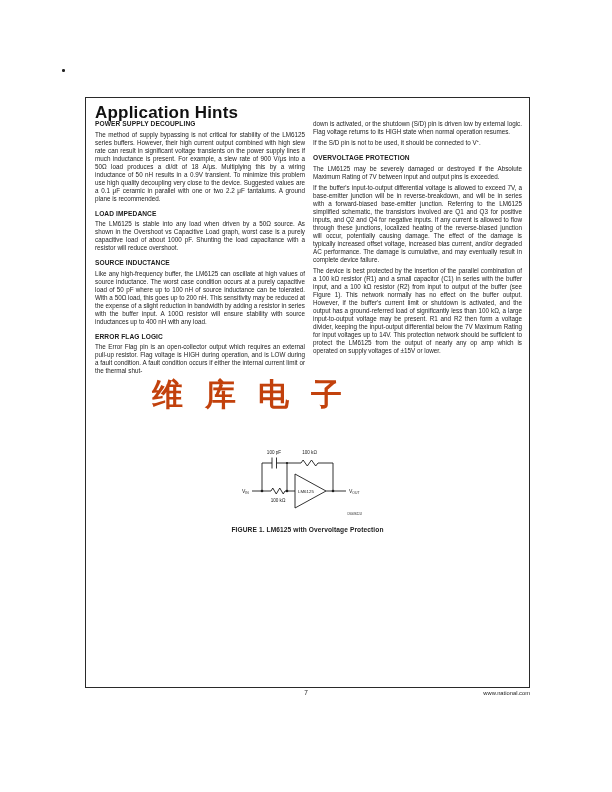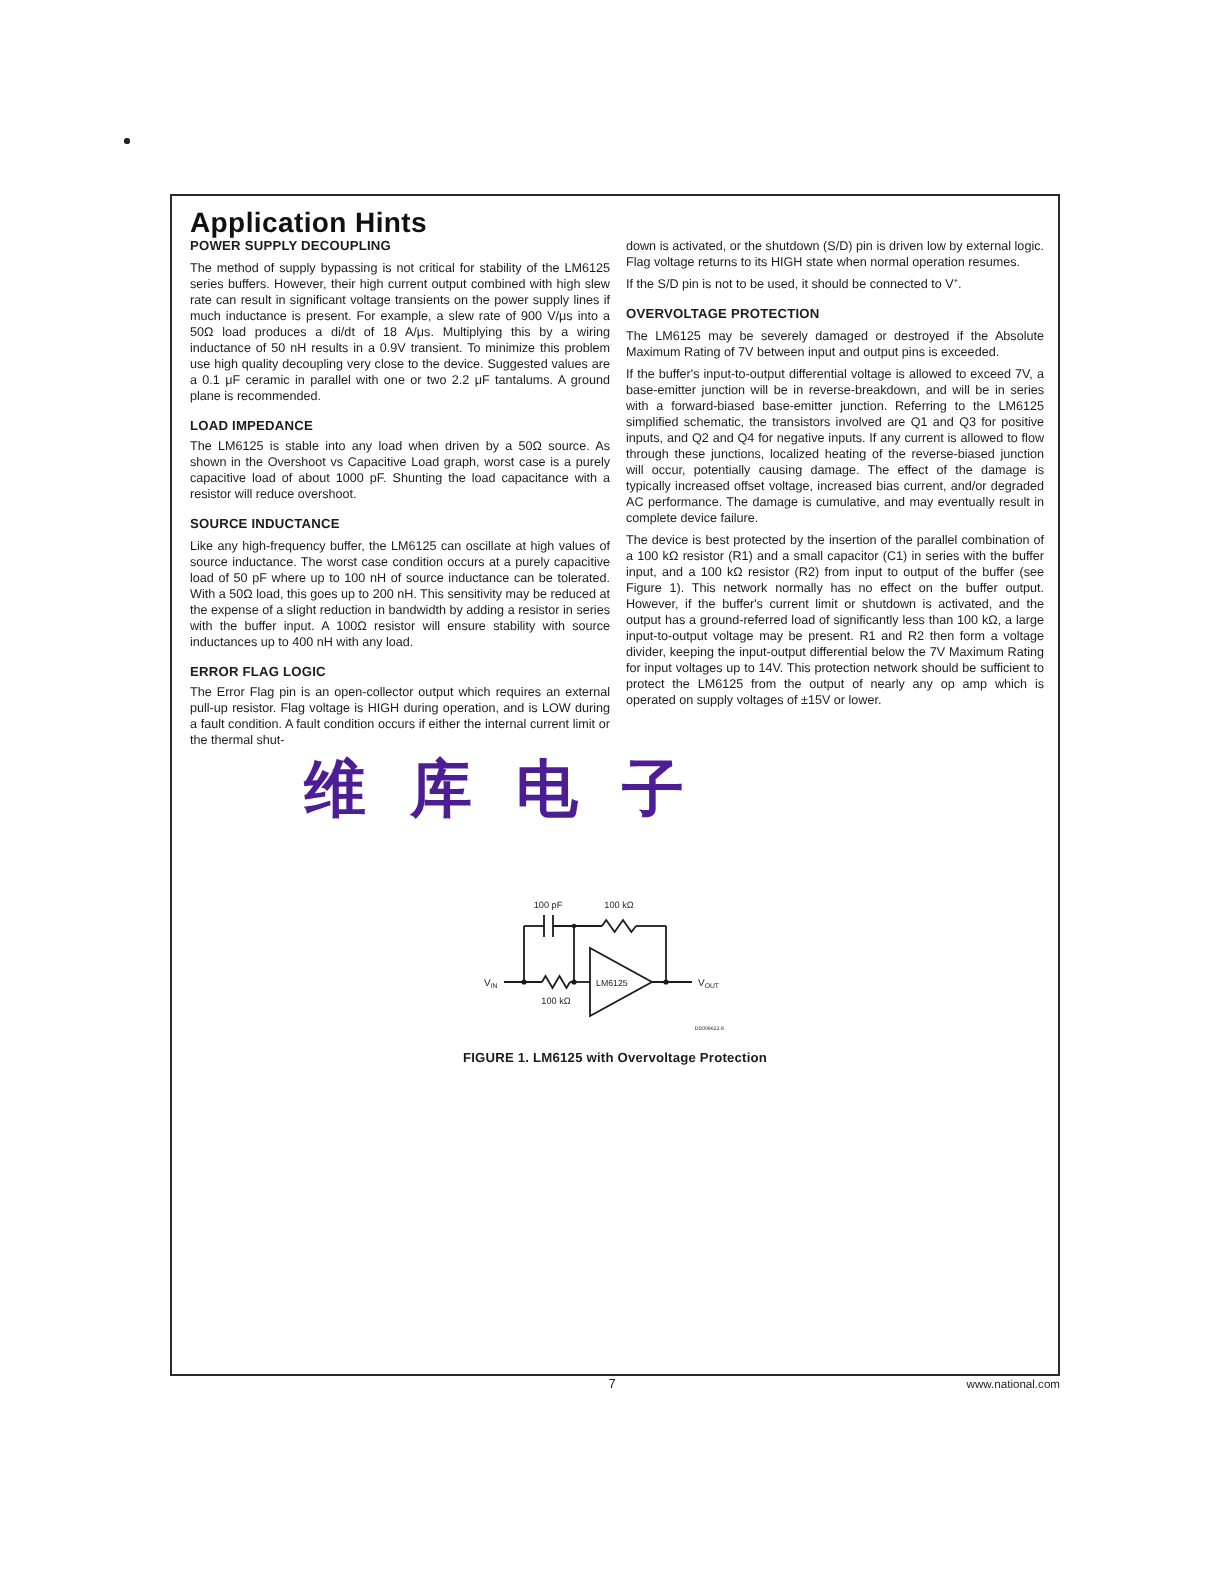--- a/index.html
+++ b/index.html
@@ -11,35 +11,35 @@
     overflow: hidden;
     position: relative;
   }
   .stray-dot {
     position: absolute; left: 62px; top: 69px;
     width: 2.5px; height: 2.5px; background: #222; border-radius: 50%;
   }
   .watermark {
     position: absolute; left: 152px; top: 374px;
     font-size: 31px; font-weight: bold;
-    color: #4c1d95;
+    color: #c2410c;
     letter-spacing: 22px;
     white-space: nowrap;
     z-index: 0;
   }
   .page-box {
     position: absolute; left: 85px; top: 97px;
     width: 445px; height: 591px;
     border: 1.2px solid #2a2a2a;
     background: transparent;
     z-index: 1;
   }
   .doc-title {
     position: absolute; left: 9px; top: 5px;
-    font-size: 14px; font-weight: bold; color: #111;
+    font-size: 17px; font-weight: bold; color: #111;
     letter-spacing: 0.2px;
   }
   .col {
     position: absolute; top: 22px;
     width: 210px;
     font-size: 6.3px; line-height: 8px;
     text-align: justify;
   }
   .col-left { left: 9px; }
   .col-right { left: 227px; width: 209px; }

